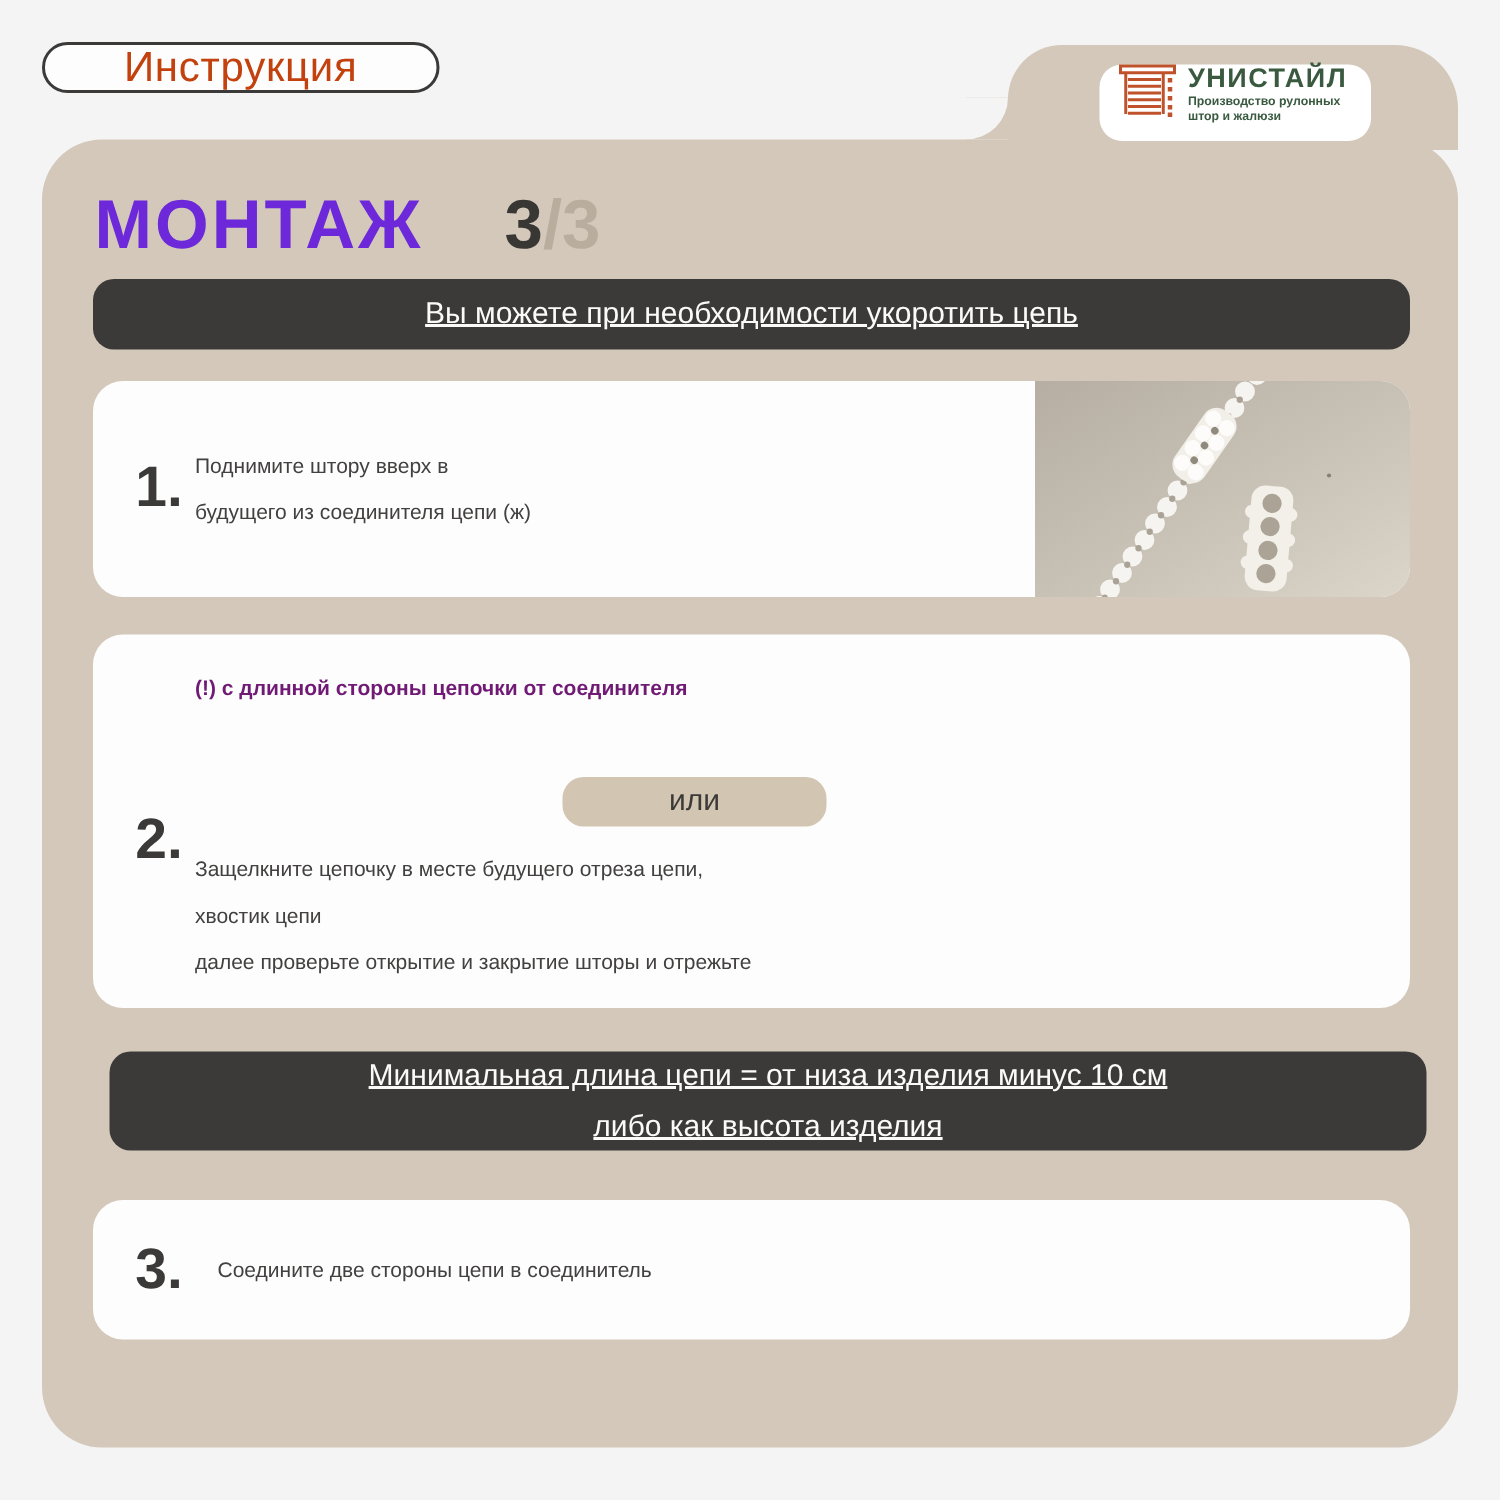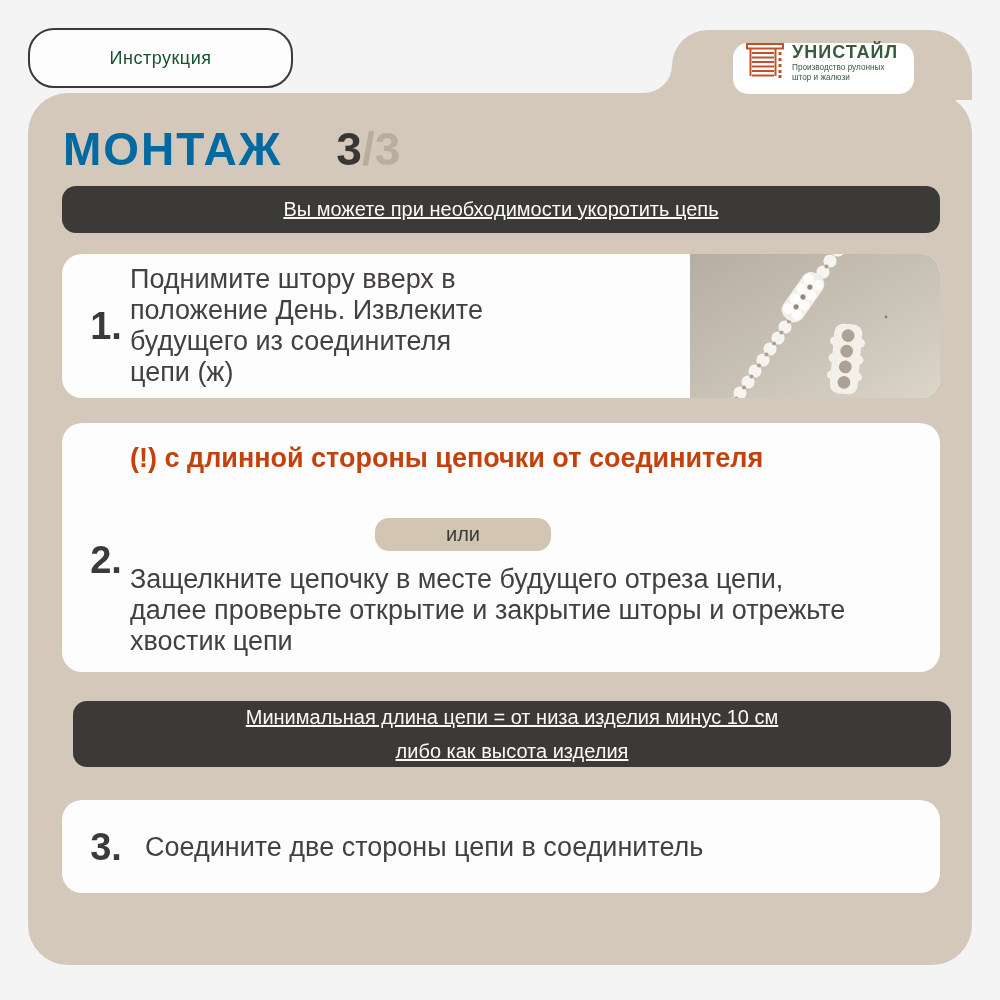--- a/index.html
+++ b/index.html
@@ -1,67 +1,67 @@
 <!DOCTYPE html>
 <html><head>
 <meta charset="utf-8">
 <style>
   * { margin:0; padding:0; box-sizing:border-box; }
   html,body { width:1000px; height:1000px; }
   body { font-family:"Liberation Sans","DejaVu Sans",sans-serif; }
   .page { position:relative; width:1000px; height:1000px; background:#f4f4f5; overflow:hidden; }
 
   
-  .chip { position:absolute; left:28px; top:28px; width:265px; height:60px;
+  .chip { position:absolute; left:28px; top:28px; width:265px; height:34px;
           background:#fdfdfe; border:2.5px solid #3b3a38; border-radius:26px;
           display:flex; align-items:center; justify-content:center;
-          font-size:18px; color:#14532d; letter-spacing:.5px; }
+          font-size:28px; color:#c2410c; letter-spacing:.5px; }
 
   
   .panel { position:absolute; left:28px; top:93px; width:944px; height:872px;
            background:#d3c8ba; border-radius:40px; }
   .tab { position:absolute; left:672px; top:30px; width:300px; height:70px;
          background:#d3c8ba; border-radius:36px 42px 0 0; }
   .fillet-under { position:absolute; left:644px; top:65px; width:28px; height:28px; background:#d3c8ba; }
   .fillet-mask  { position:absolute; left:644px; top:65px; width:28px; height:28px;
                   background:#f4f4f5; border-bottom-right-radius:28px; }
 
   
   .logo-card { position:absolute; left:733px; top:43px; width:181px; height:51px;
                background:#ffffff; border-radius:15px; display:flex; align-items:center;
                padding:0 8px 12px 12px; gap:7px; }
   .logo-text { display:flex; flex-direction:column; line-height:1; }
   .brand-name { font-size:18px; font-weight:bold; color:#3a5a40; letter-spacing:1px; }
-  .tagline { font-size:8.2px; font-weight:normal; color:#3a5a40; margin-top:2px; line-height:9.5px; }
+  .tagline { font-size:8.2px; font-weight:bold; color:#3a5a40; margin-top:2px; line-height:9.5px; }
 
   
   .title-row { position:absolute; left:63px; top:122px; display:flex; align-items:baseline; }
-  .title { font-size:46px; font-weight:bold; color:#0369a1; letter-spacing:2px; }
+  .title { font-size:46px; font-weight:bold; color:#6d28d9; letter-spacing:2px; }
   .pageno { font-size:46px; font-weight:bold; margin-left:54px; color:#383734;text-align:right; }
   .pageno .muted { color:#b9ad9e; }
 
   
   .banner { position:absolute; left:62px; width:878px; background:#3b3a38; color:#fafaf8;
             border-radius:14px; display:flex; flex-direction:column;
             align-items:center; justify-content:center; font-size:20px;text-decoration:underline; }
   .banner-top { top:186px; height:47px; }
   .banner-mid { top:701px; height:66px; line-height:34px;margin-left:11px; }
 
   
   .card { position:absolute; left:62px; width:878px; background:#fdfdfd; border-radius:20px; }
   .card1 { top:254px; height:144px; }
   .card2 { top:423px; height:249px; }
   .card3 { top:800px; height:93px; }
   .num { position:absolute; left:18px; width:52px; text-align:center;
          font-size:38px; font-weight:bold; color:#3b3a38; }
   .num-center { top:50%; transform:translateY(-50%); }
-  .body-text { font-size:27px; line-height:31px; color:#424140; }
+  .body-text { font-size:14px; line-height:31px; color:#424140; }
   .card1 .body-text { position:absolute; left:68px; top:50%; transform:translateY(-50%); width:360px; }
   .card2 .p1 { position:absolute; left:68px; top:20px; }
-  .card2 .p1 .bold { font-weight:bold; color:#c2410c; }
+  .card2 .p1 .bold { font-weight:bold; color:#701a75; }
   .card2 .num2 { top:116px; }
   .or-pill { position:absolute; left:313px; top:95px; width:176px; height:33px;
              background:#d2c6b3; border-radius:14px; display:flex; align-items:center;
              justify-content:center; font-size:20px; color:#3b3a38; }
   .card2 .p2 { position:absolute; left:68px; top:141px; }
   .card3 .body-text { position:absolute; left:83px; top:50%; transform:translateY(-50%); }
 
   
   .photo { position:absolute; right:0; top:0; width:250px; height:144px;
            border-radius:0 20px 20px 0; overflow:hidden; }
@@ -115,21 +115,20 @@
   </div>
 
   <div class="banner banner-top">
     <div>Вы можете при необходимости укоротить цепь</div>
   </div>
 
   <div class="card card1">
     <div class="num num-center">1.</div>
     <div class="body-text">
       <div>Поднимите штору вверх в</div>
-      <div>положение День. Извлеките</div>
       <div>будущего из соединителя цепи (ж)</div>
     </div>
     <div class="photo">
       <svg width="250" height="144" viewBox="0 0 250 144">
         <defs>
           <linearGradient id="pbg" x1="0" y1="0" x2="1" y2="1">
             <stop offset="0" stop-color="#b6aea2"></stop>
             <stop offset="0.55" stop-color="#c9c2b6"></stop>
             <stop offset="1" stop-color="#dbd5ca"></stop>
           </linearGradient>
@@ -211,22 +210,22 @@
   </div>
 
   <div class="card card2">
     <div class="num num2">2.</div>
     <div class="body-text p1">
       <div class="bold">(!) с длинной стороны цепочки от соединителя</div>
     </div>
     <div class="or-pill">или</div>
     <div class="body-text p2">
       <div>Защелкните цепочку в месте будущего отреза цепи,</div>
+      <div>хвостик цепи</div>
       <div>далее проверьте открытие и закрытие шторы и отрежьте</div>
-      <div>хвостик цепи</div>
     </div>
   </div>
 
   <div class="banner banner-mid">
     <div>Минимальная длина цепи = от низа изделия минус 10 см</div>
     <div>либо как высота изделия</div>
   </div>
 
   <div class="card card3">
     <div class="num num-center">3.</div>

